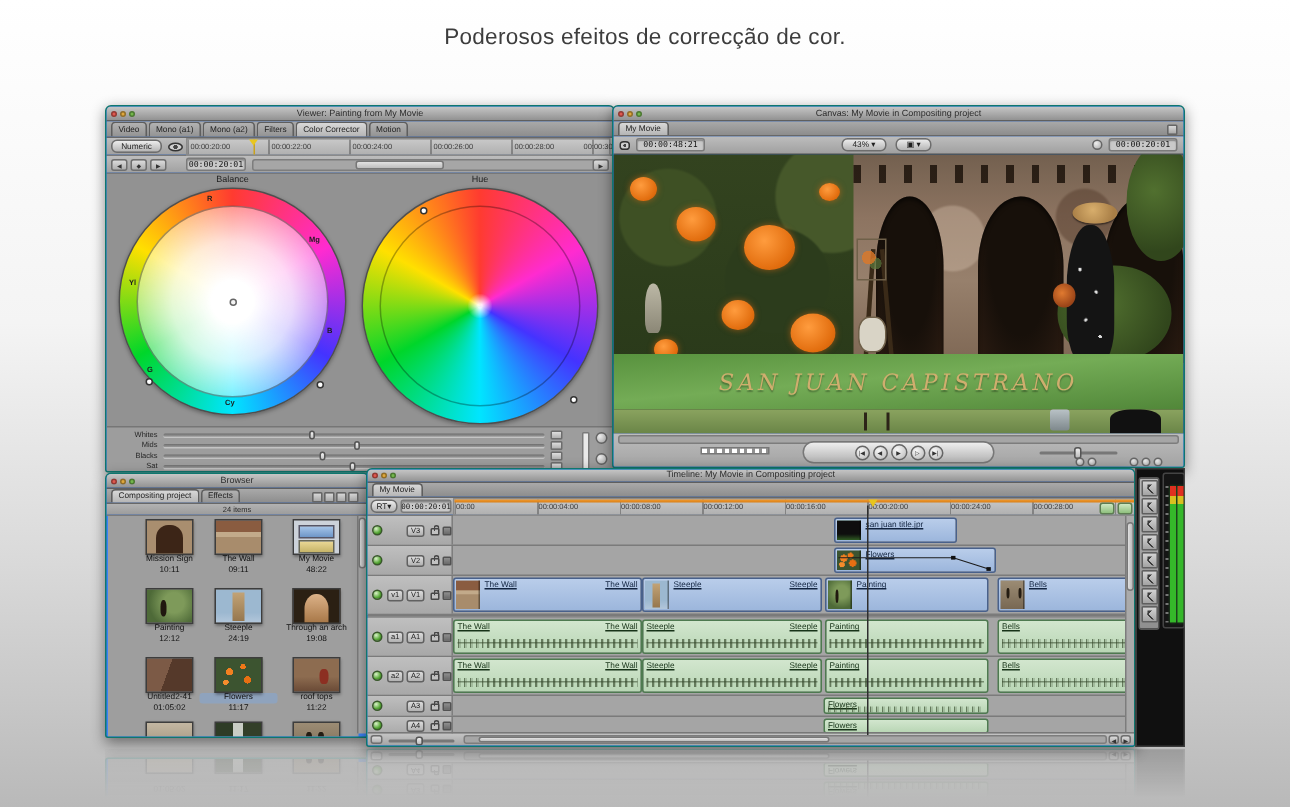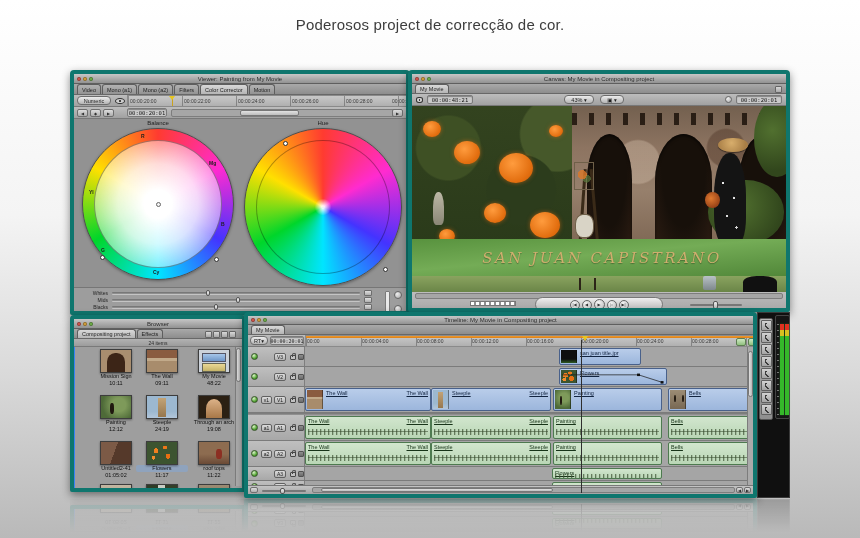--- a/index.html
+++ b/index.html
@@ -4,21 +4,21 @@
 <style>
   *{margin:0;padding:0;box-sizing:border-box;}
   html,body{width:860px;height:538px;overflow:hidden;}
   body{font-family:"Liberation Sans",sans-serif;background:linear-gradient(180deg,#ffffff 0%,#f4f4f4 40%,#d9d9d9 70%,#b9b9b9 100%);position:relative;}
 
   .headline{position:absolute;top:16px;left:0;right:0;text-align:center;font-size:15px;color:#3d3d3d;letter-spacing:.2px;}
 
   .scene{position:absolute;left:70px;top:70px;width:720px;height:428px;}
 
   
-  .window{position:absolute;border:4px solid #0f766e;border-radius:4px 4px 2px 2px;box-shadow:0 3px 9px rgba(0,0,0,.45);background:#3b82f6;overflow:hidden;}
+  .window{position:absolute;border:1px solid #0f766e;border-radius:4px 4px 2px 2px;box-shadow:0 3px 9px rgba(0,0,0,.45);background:#3b82f6;overflow:hidden;}
   .titlebar{position:absolute;left:0;top:0;right:0;height:10px;background:linear-gradient(#c6c6c6,#929292);border-bottom:1px solid #5f5f5f;display:flex;align-items:center;justify-content:center;}
   .wtitle{font-size:6px;color:#2d2d2d;line-height:1;white-space:nowrap;}
   .lights{position:absolute;left:3px;top:3px;display:flex;gap:2px;}
   .lights i{width:4px;height:4px;border-radius:50%;display:block;border:1px solid rgba(0,0,0,.35);}
   .l-close{background:#e0584f;}.l-min{background:#dfa83c;}.l-zoom{background:#74b84c;}
   .tabrow{position:absolute;left:0;right:0;height:11px;background:linear-gradient(#a9a9a9,#8d8d8d);border-bottom:1px solid #686868;display:flex;align-items:flex-end;padding-left:3px;gap:1px;}
   .tab{height:10px;padding:0 4px;font-size:5.5px;color:#1f1f1f;background:linear-gradient(#b2b2b2,#939393);border:1px solid #5e5e5e;border-bottom:none;border-radius:3px 3px 0 0;display:flex;align-items:center;white-space:nowrap;}
   .tab.active{background:linear-gradient(#d8d8d8,#b5b5b5);}
   .ctrlrow{position:absolute;left:0;right:0;background:linear-gradient(#bdbdbd,#a1a1a1);border-bottom:1px solid #787878;}
   .mbtn{position:absolute;background:linear-gradient(#ececec,#b5b5b5);border:1px solid #6d6d6d;border-radius:4px;font-size:5.5px;color:#1e1e1e;display:flex;align-items:center;justify-content:center;font-family:"Liberation Sans",sans-serif;}
@@ -155,21 +155,21 @@
   .mticks{position:absolute;left:1px;top:8px;bottom:3px;width:2px;background:repeating-linear-gradient(180deg,#777 0 1px,transparent 1px 6px);}
 
   
   #reflection{position:absolute;left:70px;top:499px;width:720px;height:39px;overflow:hidden;pointer-events:none;opacity:.22;
     -webkit-mask-image:linear-gradient(rgba(0,0,0,.95),transparent 85%);mask-image:linear-gradient(rgba(0,0,0,.95),transparent 85%);}
   .scene-reflection{position:absolute;left:0;top:0;width:720px;height:428px;transform:scaleY(-1);filter:blur(.4px);}
 </style>
 </head>
 <body>
 
-<div class="headline">Poderosos project de correcção de cor.</div>
+<div class="headline">Poderosos efeitos de correcção de cor.</div>
 
 <div class="scene" id="scene">
 
   <section class="window" style="left:0;top:0;width:340px;height:245px;">
     <div class="titlebar">
       <span class="lights">
           <i class="l-close"></i>
           <i class="l-min"></i>
           <i class="l-zoom"></i>
         </span>

